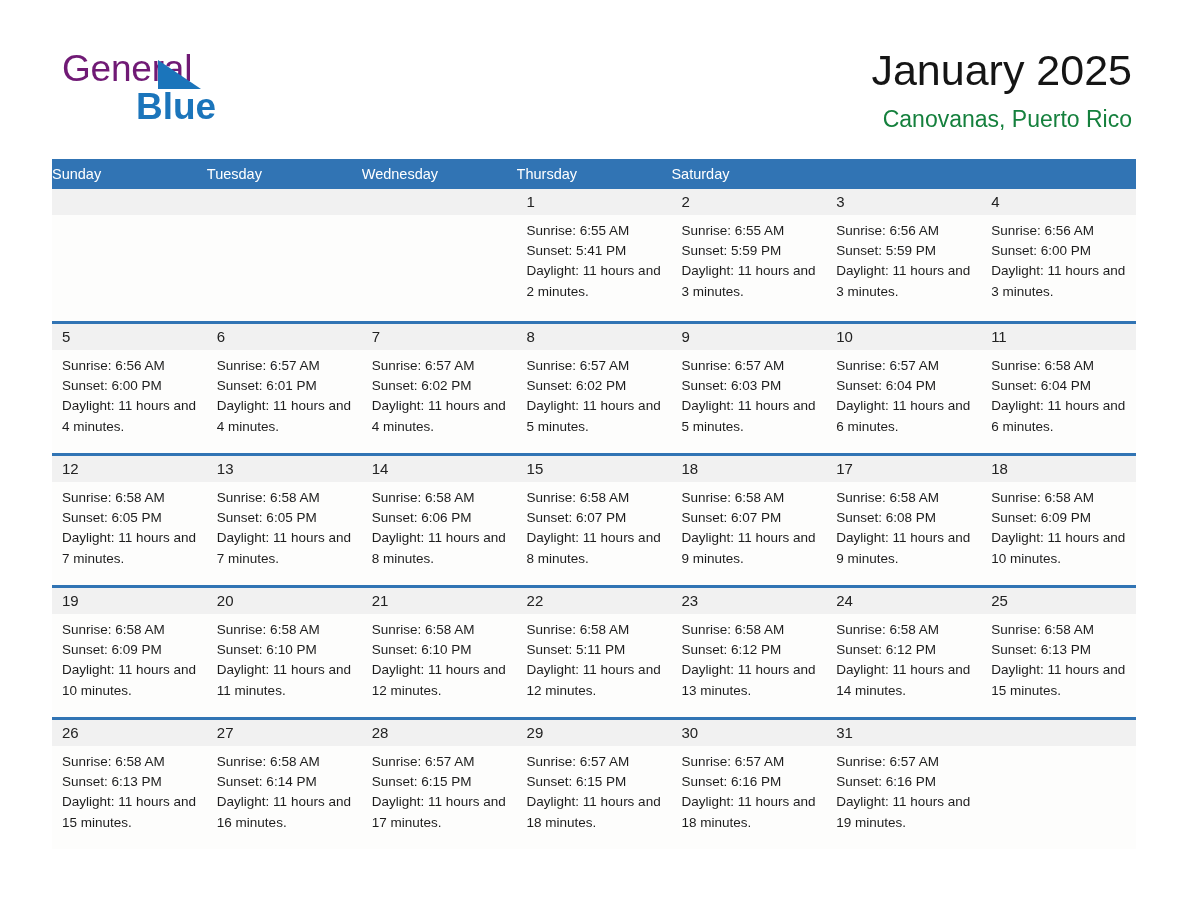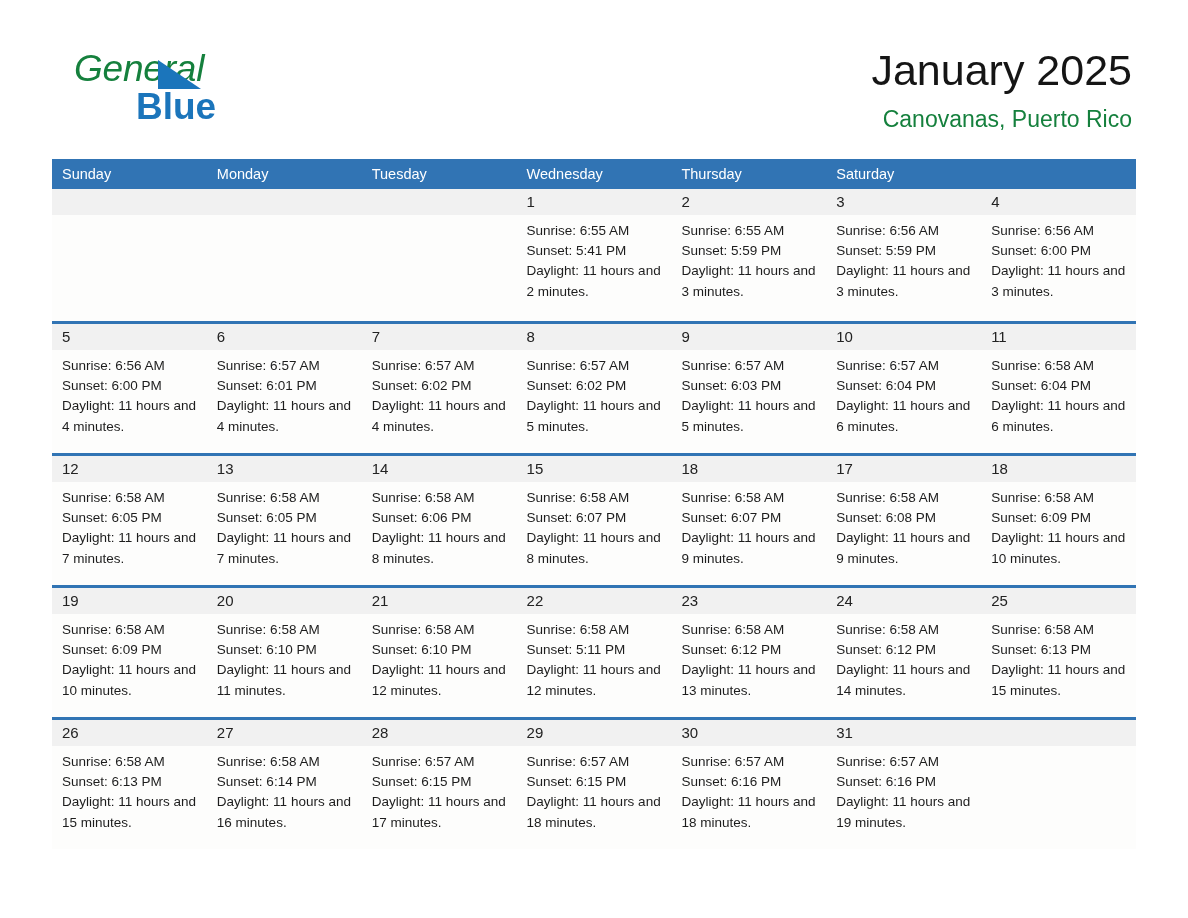--- a/index.html
+++ b/index.html
@@ -31,28 +31,27 @@
   }
   .logo {
     position: absolute;
     left: 6px;
     top: 4px;
     width: 260px;
     height: 86px;
   }
   .logo-general {
     position: absolute;
-    left: 16px;
+    left: 4px;
     top: 0;
     font-size: 37px;
     line-height: 42px;
-    color: #15803d;
+    color: #701a75;
     letter-spacing: -0.2px;
     font-weight: 400;
-    font-style: italic;
   }
   .logo-tri {
     position: absolute;
     left: 100px;
     top: 12px;
     width: 0;
     height: 0;
     border-left: 43px solid #1b75bb;
     border-top: 29px solid transparent;
   }
@@ -99,21 +98,20 @@
   .weekdays {
     display: grid;
     grid-template-columns: repeat(7, 1fr);
     background: #3174b4;
     height: 30px;
   }
   .weekday {
     color: #ffffff;
     font-size: 14.5px;
     line-height: 30px;
-    padding-left: 10px;
     white-space: nowrap;
     overflow: hidden;
   }
 
   .week {
     display: grid;
     grid-template-columns: repeat(7, 1fr);
     border-top: 3px solid #3174b4;
     height: 132px;
     box-sizing: border-box;
@@ -170,21 +168,20 @@
     <div class="title-block">
       <div class="month-title">January 2025</div>
       <div class="location-title">Canovanas, Puerto Rico</div>
     </div>
 
   </div>
 
   <div class="calendar">
     <div class="weekdays">
         <div class="weekday">Sunday</div>
-        <div class="weekday">Monday</div>
         <div class="weekday">Tuesday</div>
         <div class="weekday">Wednesday</div>
         <div class="weekday">Thursday</div>
         <div class="weekday">Saturday</div>
       </div>
     <div id="weeks-container">
         <div class="week first">
           <div class="cell empty">
             <div class="daynum-band"><span class="daynum"></span></div>
           </div>

